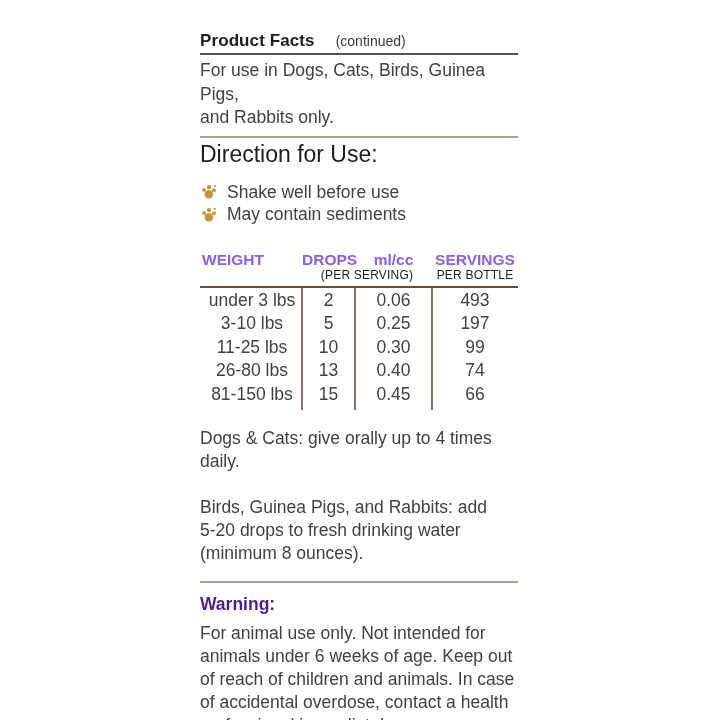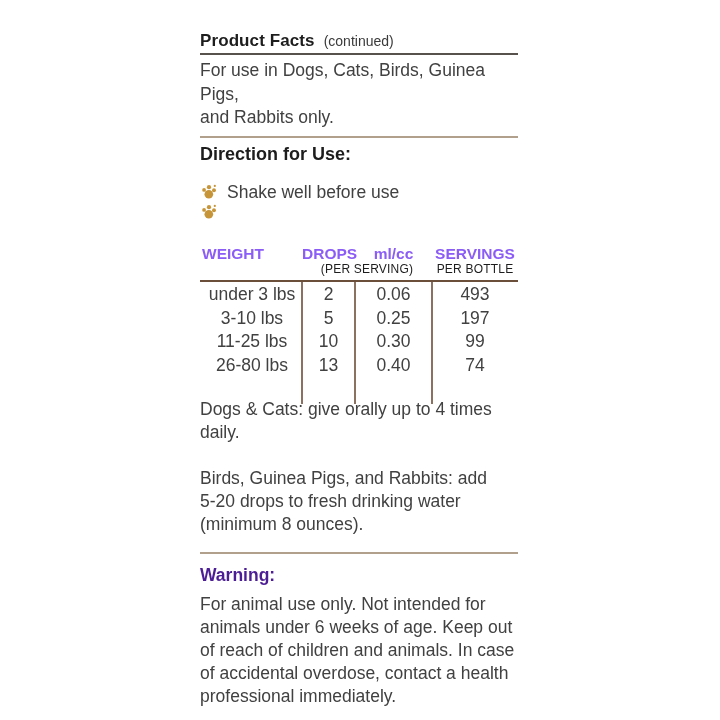--- a/index.html
+++ b/index.html
@@ -9,27 +9,27 @@
     -webkit-font-smoothing:antialiased;
   }
   .label{
     position:absolute;left:200px;top:30px;width:318px;
   }
   .pf-header{
     line-height:21px;padding-bottom:1px;border-bottom:2px solid #57534c;
     white-space:nowrap;
   }
   .pf-title{font-weight:bold;font-size:17px;color:#1d1d1d;letter-spacing:.1px;}
-  .pf-continued{font-size:14px;color:#3a3a3a;margin-left:9px;}
+  .pf-continued{font-size:14px;color:#3a3a3a;margin-left:21px;}
   .for-use{
     padding:4px 0 6px;font-size:17.5px;line-height:23.5px;
     border-bottom:2px solid #b1a18c;white-space:pre-line;
   }
   .direction-heading{
-    padding-top:5px;font-weight:bold;font-size:18px;line-height:23px;color:#1d1d1d;
+    padding-top:5px;font-weight:normal;font-size:23px;line-height:23px;color:#1d1d1d;
   }
   .bullets{margin-top:15px;}
   .bullet{display:flex;align-items:center;line-height:22.5px;font-size:17.5px;}
   .paw{width:17px;height:17px;margin-right:9px;flex:0 0 auto;margin-left:1px;}
   .dose-table{margin-top:25px;}
   .thead-row{
     display:grid;grid-template-columns:102px 53px 77px 86px;
     font-weight:bold;font-size:15.5px;line-height:18px;color:#8b5cf6;
   }
   .thead-row .c{text-align:center;}
@@ -89,20 +89,21 @@
     <div class="bullet">
       <svg class="paw" viewBox="0 0 20 20">
         <g fill="#c79539">
           <circle cx="9.2" cy="13.2" r="5.1"></circle>
           <circle cx="3.6" cy="8.2" r="2.2"></circle>
           <circle cx="9.4" cy="4.9" r="2.5"></circle>
           <circle cx="15.3" cy="8.6" r="2.3"></circle>
           <circle cx="16.2" cy="3.4" r="1.3"></circle>
         </g>
       </svg>
+      <span>May contain sediments</span>
     </div>
   </div>
 
   <div class="dose-table">
     <div class="thead-row">
       <div class="l">WEIGHT</div>
       <div class="c">DROPS</div>
       <div class="c">ml/cc</div>
       <div class="c">SERVINGS</div>
     </div>
@@ -134,20 +135,26 @@
         <div class="n">10</div>
         <div class="n">0.30</div>
         <div class="n">99</div>
       </div>
       <div class="trow">
         <div class="w">26-80 lbs</div>
         <div class="n">13</div>
         <div class="n">0.40</div>
         <div class="n">74</div>
       </div>
+      <div class="trow">
+        <div class="w">81-150 lbs</div>
+        <div class="n">15</div>
+        <div class="n">0.45</div>
+        <div class="n">66</div>
+      </div>
     </div>
   </div>
 
   <div class="para p1">Dogs &amp; Cats: give orally up to 4 times
 daily.</div>
 
   <div class="para p2">Birds, Guinea Pigs, and Rabbits: add
 5-20 drops to fresh drinking water
 (minimum 8 ounces).</div>
 

